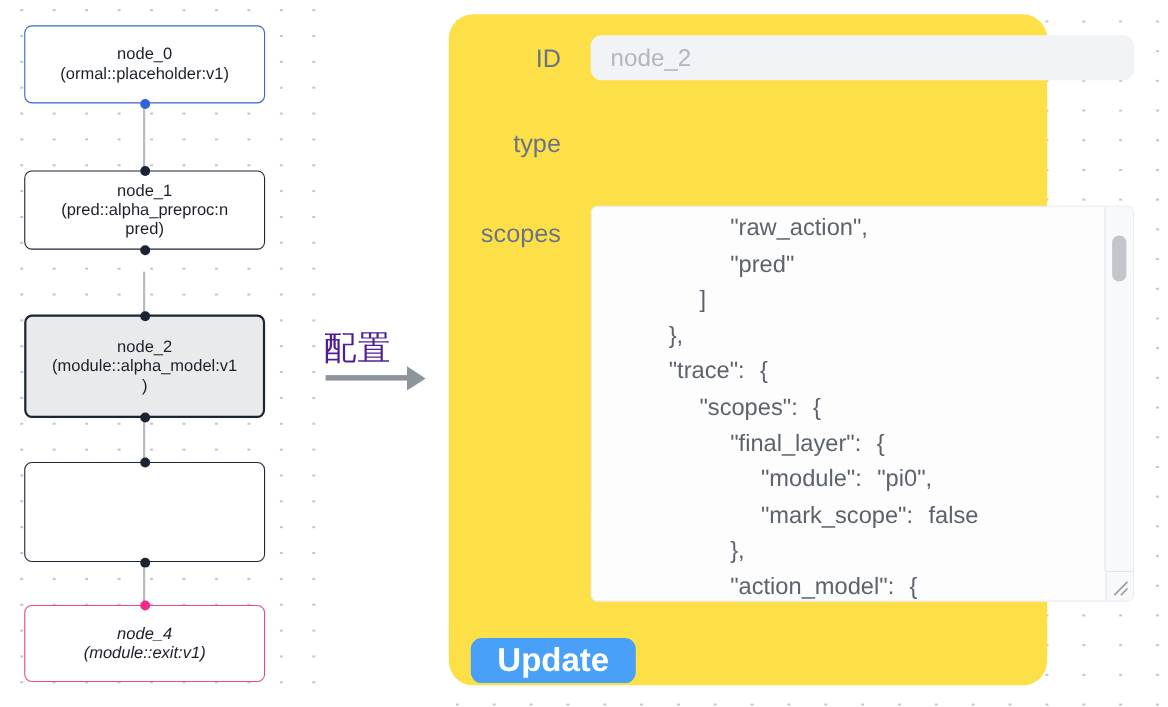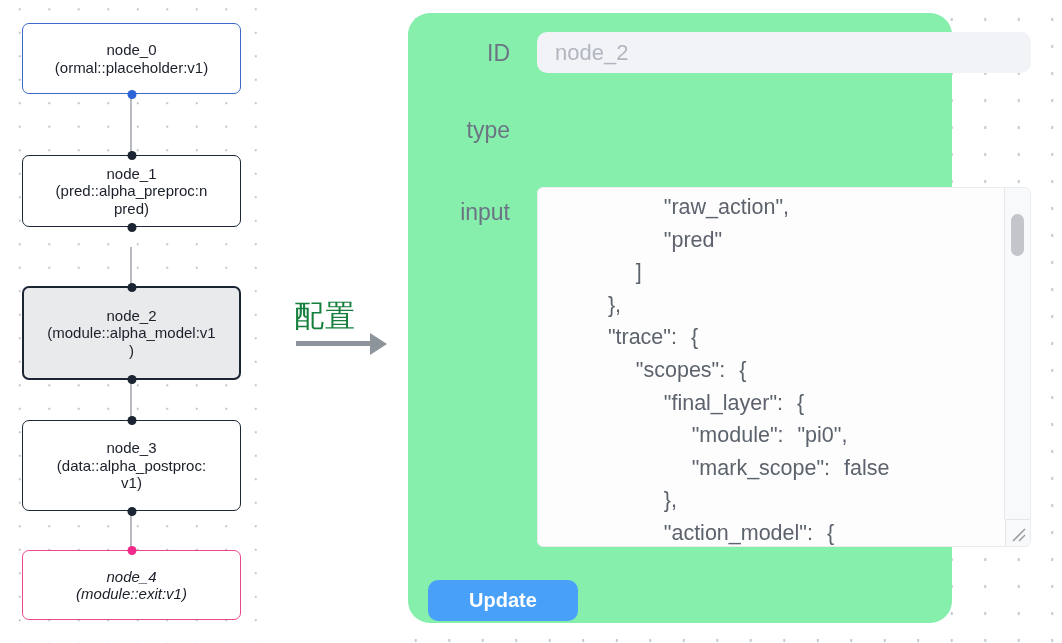--- a/index.html
+++ b/index.html
@@ -2,21 +2,21 @@
 <html><head>
 <meta charset="utf-8">
 <style>
   html,body{margin:0;padding:0;}
   body{
     width:1062px;height:643px;position:relative;overflow:hidden;
     background:#ffffff;
     font-family:"Liberation Sans",sans-serif;
   }
   
-  .canvas{position:absolute;top:0;height:643px;}
+  .canvas{position:absolute;top:0;height:643px;padding-left:35px;}
   .canvas-left{
     left:0;width:272px;
     background-image:radial-gradient(circle,#c2c5cb 1.1px,transparent 1.3px);
     background-size:29.5px 23.5px;background-position:5px 21px;
   }
   .canvas-right{
     left:390px;width:672px;
     background-image:radial-gradient(circle,#c2c5cb 1.1px,transparent 1.3px);
     background-size:33.5px 27px;background-position:9px 6px;
   }
@@ -45,31 +45,31 @@
   .handle.c-dark{background:#1b2433;}
   .handle.c-pink{background:#f12a8b;}
   .edge{position:absolute;left:130px;width:2px;background:#b7bbc1;}
   .edge-0{top:95px;height:60px;}
   .edge-1{top:247px;height:39px;}
   .edge-2{top:380px;height:40px;}
   .edge-3{top:511px;height:39px;}
   
   .transfer-label{
     position:absolute;left:294px;top:296px;width:96px;
-    font-size:30px;color:#15803d;letter-spacing:1px;
+    font-size:30px;color:#4c1d95;letter-spacing:1px;
   }
   .arrow-line{position:absolute;left:296px;top:341px;width:74px;height:5px;background:#8d949c;}
   .arrow-head{
     position:absolute;left:370px;top:332.5px;width:0;height:0;
     border-left:17px solid #8d949c;border-top:11px solid transparent;border-bottom:11px solid transparent;
   }
   
   .panel{
     position:absolute;left:408px;top:13px;width:544px;height:610px;
-    background:#86efac;border-radius:22px;
+    background:#fde047;border-radius:22px;
   }
   .field-label{
     position:absolute;left:24px;width:78px;text-align:right;
     color:#6c7484;font-size:23px;line-height:26px;
   }
   .lbl-id{top:27px;}
   .lbl-type{top:104px;}
   .lbl-config{top:186px;}
   .panel-input{
     position:absolute;left:129px;width:494px;height:41px;box-sizing:border-box;
@@ -97,21 +97,21 @@
     background:#c3c5ca;border-radius:7px;
   }
   .sb-corner{
     position:absolute;right:0;bottom:0;width:25px;height:27px;box-sizing:border-box;
     background:#f8f9fa;border-left:1px solid #e4e6e9;border-top:1px solid #e4e6e9;
   }
   .resize-glyph{position:absolute;right:3px;bottom:3px;}
   .update-btn{
     position:absolute;left:20px;top:567px;width:150px;height:41px;
     background:#48a0f8;border:none;border-radius:10px;cursor:pointer;
-    color:#ffffff;font-size:20px;font-weight:600;
+    color:#ffffff;font-size:30px;font-weight:600;
     font-family:"Liberation Sans",sans-serif;
   }
 </style>
 </head>
 <body>
 
 <div class="canvas canvas-left">
   <div class="edge edge-0"></div>
   <div class="edge edge-1"></div>
   <div class="edge edge-2"></div>
@@ -137,25 +137,20 @@
         <div class="handle h-top c-dark"></div>
         <div class="node-text">
           <div>node_2</div>
           <div>(module::alpha_model:v1</div>
           <div>)</div>
         </div>
         <div class="handle h-bottom c-dark"></div>
       </div>
       <div class="node pos-3 kind-default">
         <div class="handle h-top c-dark"></div>
-        <div class="node-text">
-          <div>node_3</div>
-          <div>(data::alpha_postproc:</div>
-          <div>v1)</div>
-        </div>
         <div class="handle h-bottom c-dark"></div>
       </div>
       <div class="node pos-4 kind-output">
         <div class="handle h-top c-pink"></div>
         <div class="node-text">
           <div>node_4</div>
           <div>(module::exit:v1)</div>
         </div>
       </div>
     </div>
@@ -163,21 +158,21 @@
 
 <div class="transfer-label">配置</div>
 <div class="arrow-line"></div>
 <div class="arrow-head"></div>
 
 <div class="canvas canvas-right"></div>
 <div class="panel">
   <div class="field-label lbl-id">ID</div>
   <input class="panel-input inp-id" type="text" value="node_2" style="">
   <div class="field-label lbl-type">type</div>
-  <div class="field-label lbl-config">input</div>
+  <div class="field-label lbl-config">scopes</div>
 
   <div class="textarea">
     <pre class="config-pre" id="config-pre">        "raw_action",
         "pred"
       ]
     },
     "trace": {
       "scopes": {
         "final_layer": {
           "module": "pi0",

